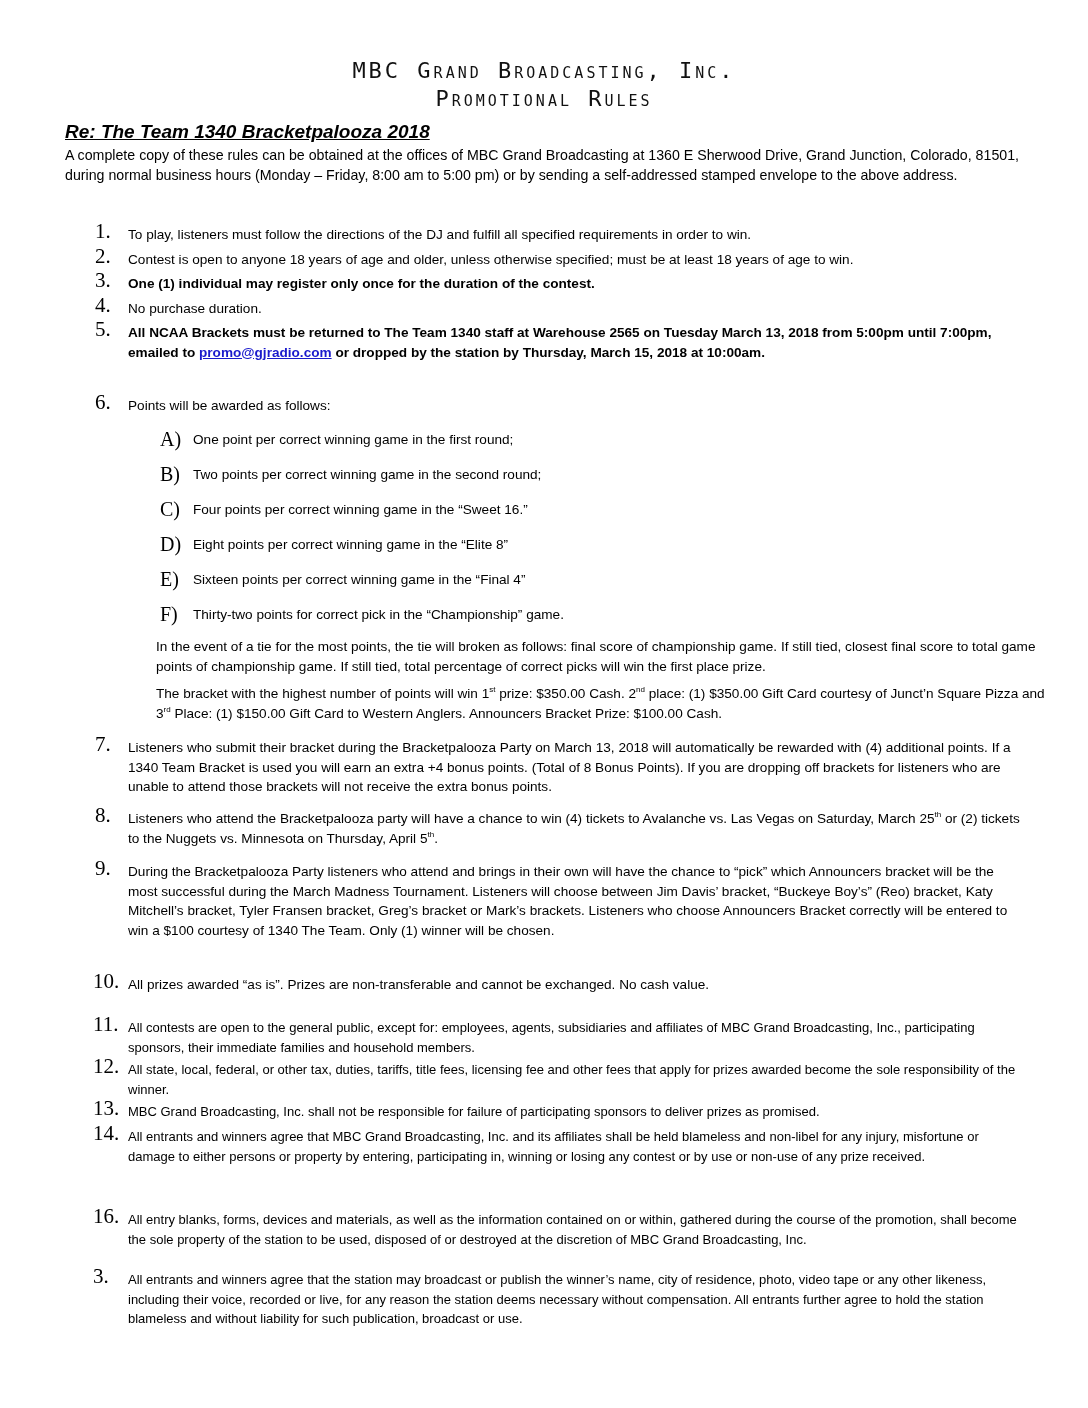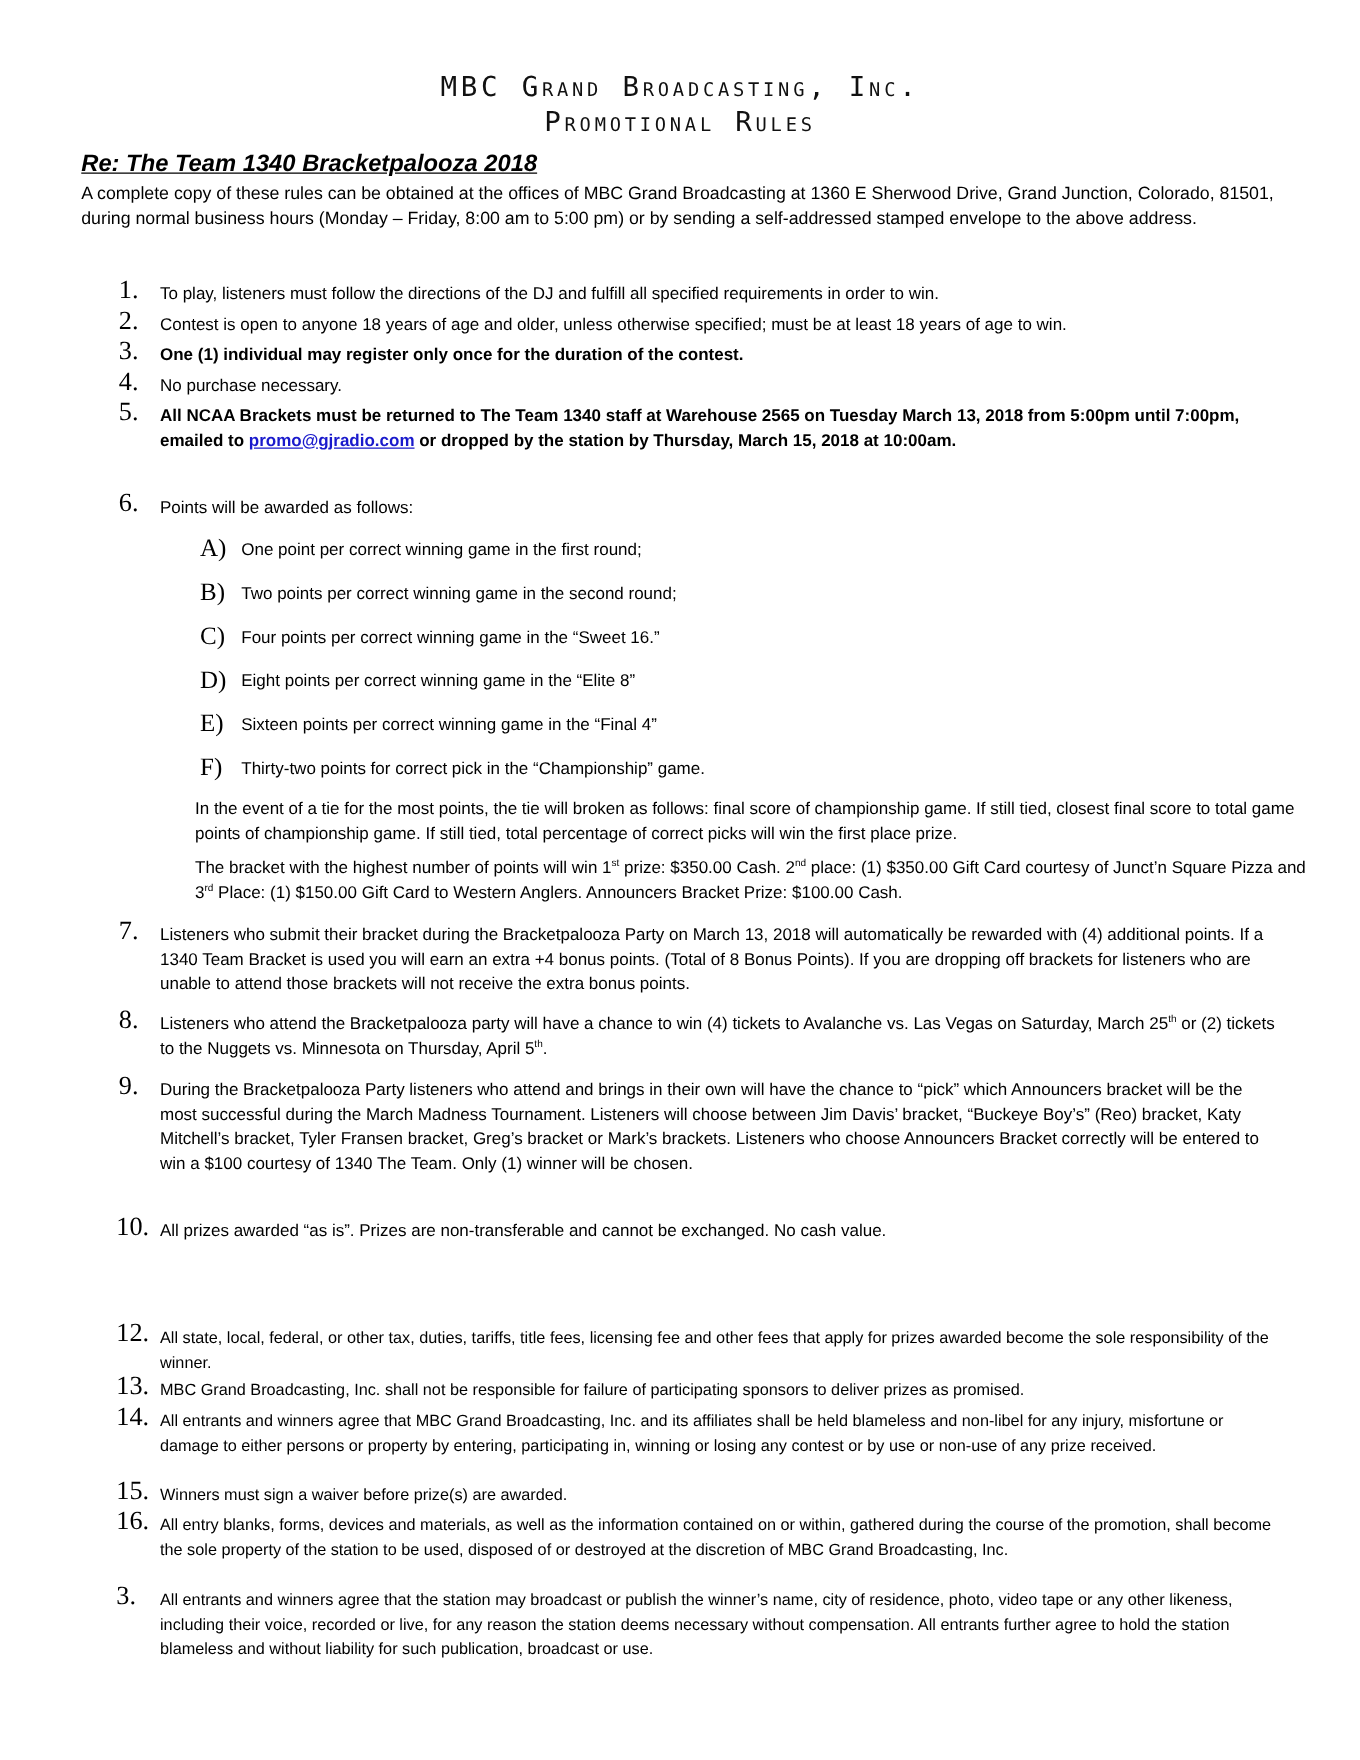--- a/index.html
+++ b/index.html
@@ -49,21 +49,21 @@
     <span class="txt">Contest is open to anyone 18 years of age and older, unless otherwise specified; must be at least 18 years of age to win.</span>
   </div>
 
   <div class="item" style="top:274px">
     <span class="num">3.</span>
     <span class="txt bold">One (1) individual may register only once for the duration of the contest.</span>
   </div>
 
   <div class="item" style="top:299px">
     <span class="num">4.</span>
-    <span class="txt">No purchase necessary.</span>
+    <span class="txt">No purchase duration.</span>
   </div>
 
   <div class="item" style="top:323px">
     <span class="num">5.</span>
     <span class="txt bold"><span>All NCAA Brackets must be returned to The Team 1340 staff at Warehouse 2565 on Tuesday March 13, 2018 from 5:00pm until 7:00pm, emailed to </span><a class="link">promo@gjradio.com</a><span> or dropped by the station by Thursday, March 15, 2018 at 10:00am.</span></span>
   </div>
 
   <div class="item" style="top:396px">
     <span class="num">6.</span>
     <span class="txt">Points will be awarded as follows:</span>
@@ -110,40 +110,40 @@
   <div class="item" style="top:862px">
     <span class="num">9.</span>
     <span class="txt">During the Bracketpalooza Party listeners who attend and brings in their own will have the chance to “pick” which Announcers bracket will be the most successful during the March Madness Tournament. Listeners will choose between Jim Davis’ bracket, “Buckeye Boy’s” (Reo) bracket, Katy Mitchell’s bracket, Tyler Fransen bracket, Greg’s bracket or Mark’s brackets.  Listeners who choose Announcers Bracket correctly will be entered to win a $100 courtesy of 1340 The Team. Only (1) winner will be chosen.</span>
   </div>
 
   <div class="item" style="top:975px">
     <span class="num" style="left:-2px">10.</span>
     <span class="txt">All prizes awarded “as is”. Prizes are non-transferable and cannot be exchanged. No cash value.</span>
   </div>
 
+  <div class="item small" style="top:1018px">
+    <span class="num" style="left:-2px">11.</span>
+    <span class="txt">All contests are open to the general public, except for: employees, agents, subsidiaries and affiliates of MBC Grand Broadcasting, Inc., participating sponsors, their immediate families and household members.</span>
+  </div>
 
   <div class="item small" style="top:1060px">
     <span class="num" style="left:-2px">12.</span>
     <span class="txt">All state, local, federal, or other tax, duties, tariffs, title fees, licensing fee and other fees that apply for prizes awarded become the sole responsibility of the winner.</span>
   </div>
 
   <div class="item small" style="top:1102px">
     <span class="num" style="left:-2px">13.</span>
     <span class="txt">MBC Grand Broadcasting, Inc. shall not be responsible for failure of participating sponsors to deliver prizes as promised.</span>
   </div>
 
   <div class="item small" style="top:1127px">
     <span class="num" style="left:-2px">14.</span>
     <span class="txt">All entrants and winners agree that MBC Grand Broadcasting, Inc. and its affiliates shall be held blameless and non-libel for any injury, misfortune or damage to either persons or property by entering, participating in, winning or losing any contest or by use or non-use of any prize received.</span>
   </div>
 
-  <div class="item small" style="top:1186px">
-    <span class="num" style="left:-2px">15.</span>
-    <span class="txt">Winners must sign a waiver before prize(s) are awarded.</span>
-  </div>
 
   <div class="item small" style="top:1210px">
     <span class="num" style="left:-2px">16.</span>
     <span class="txt">All entry blanks, forms, devices and materials, as well as the information contained on or within, gathered during the course of the promotion, shall become the sole property of the station to be used, disposed of or destroyed at the discretion of MBC Grand Broadcasting, Inc.</span>
   </div>
 
   <div class="item small" style="top:1270px">
     <span class="num" style="left:-2px">3.</span>
     <span class="txt">All entrants and winners agree that the station may broadcast or publish the winner’s name, city of residence, photo, video tape or any other likeness, including their voice, recorded or live, for any reason the station deems necessary without compensation. All entrants further agree to hold the station blameless and without liability for such publication, broadcast or use.</span>
   </div>

